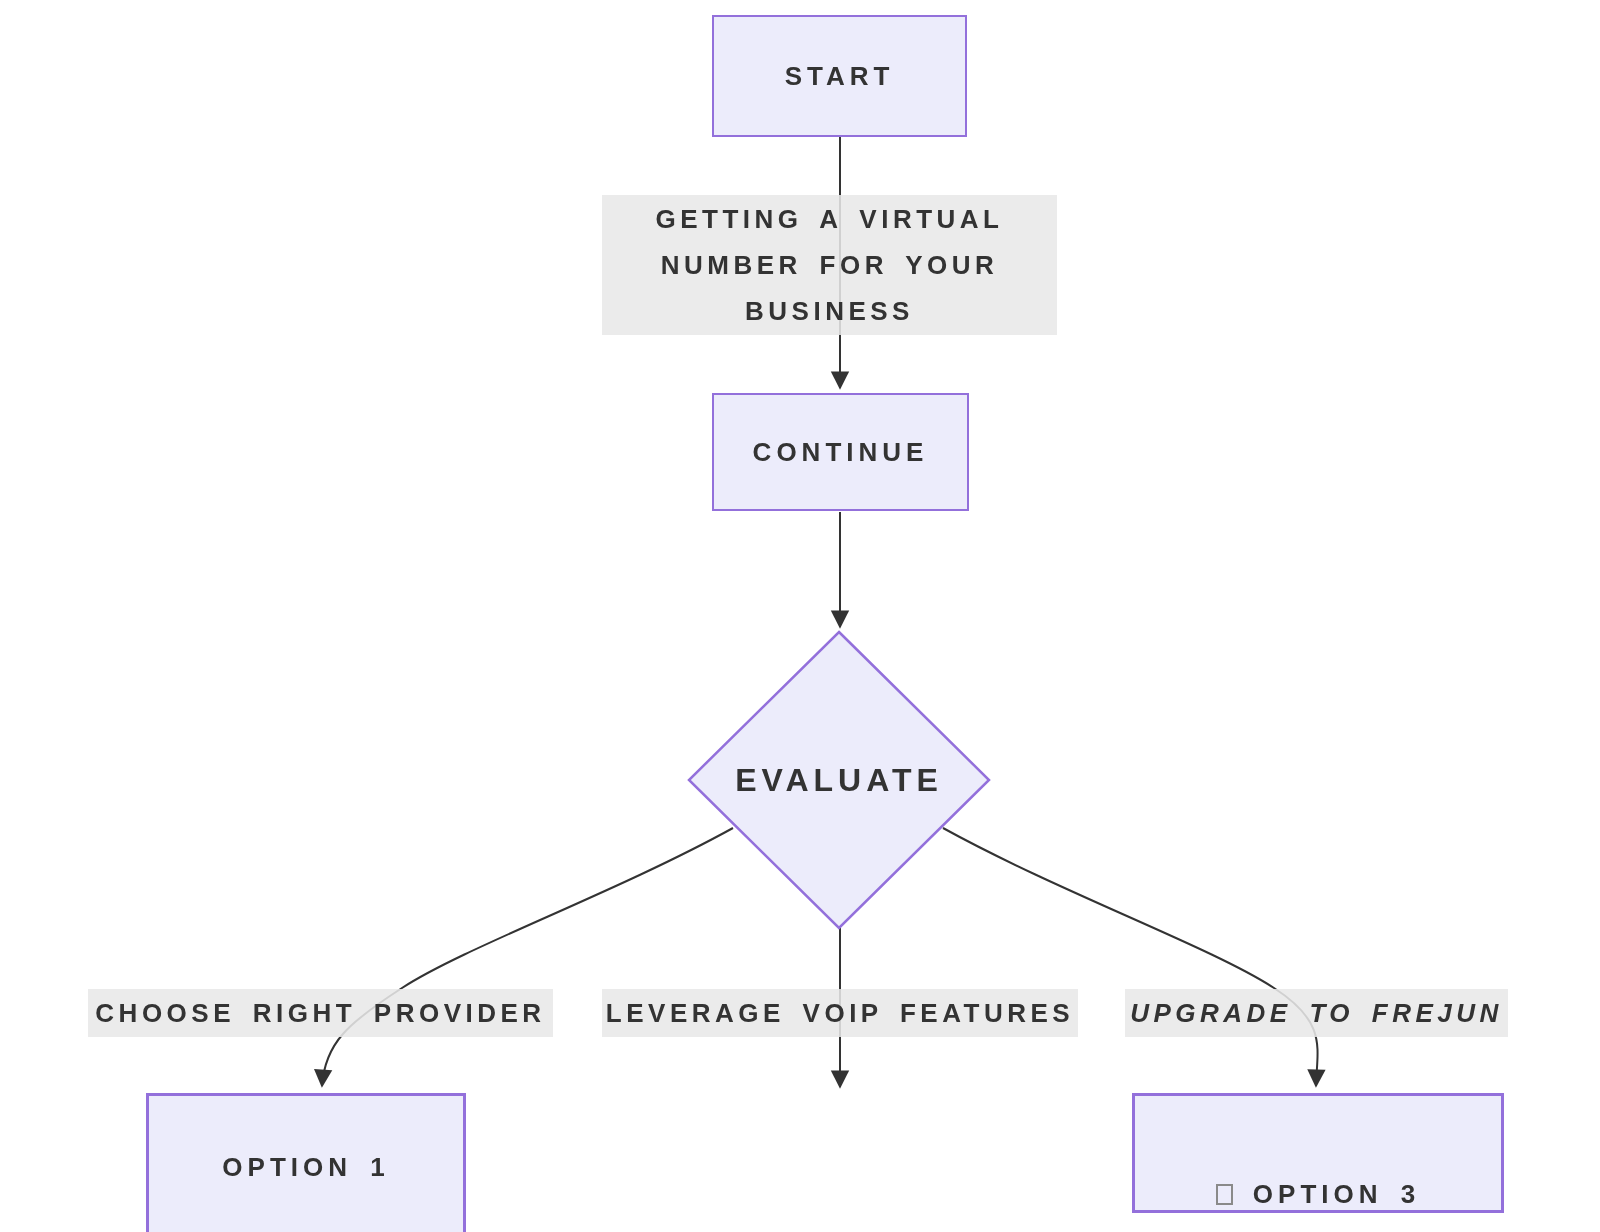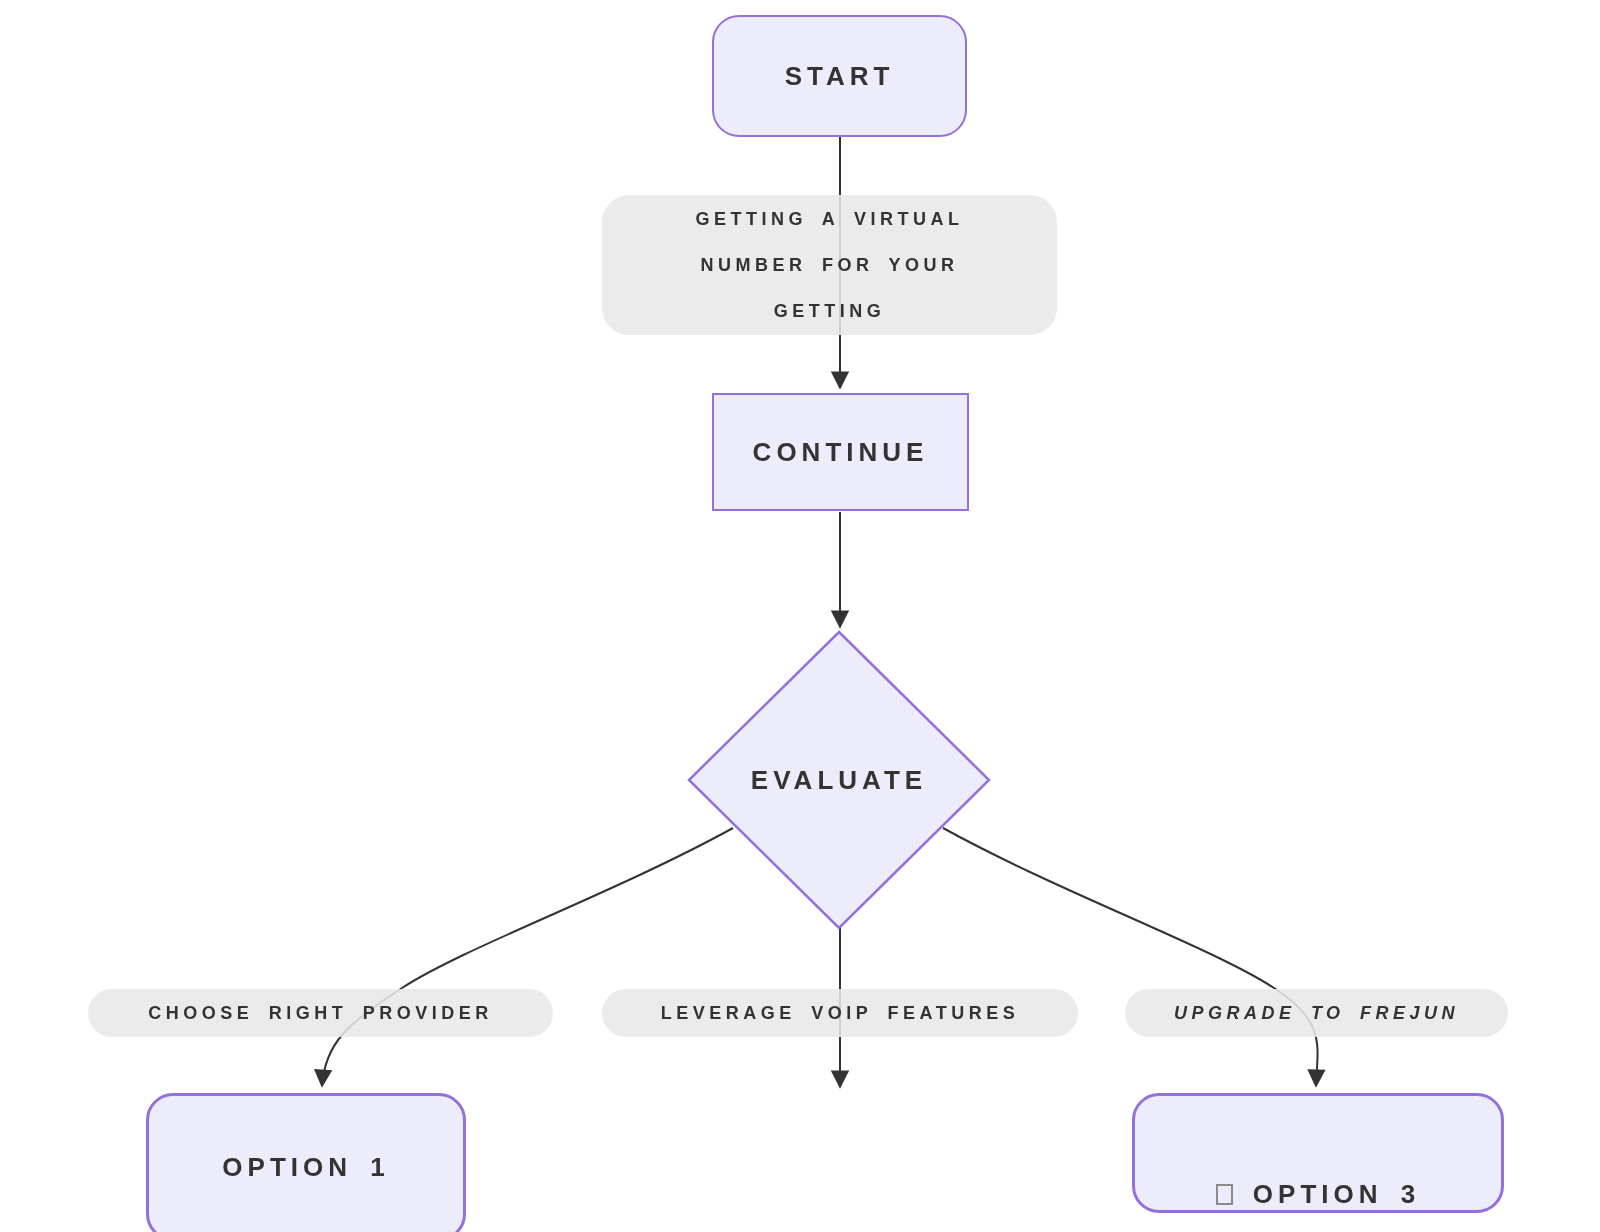--- a/index.html
+++ b/index.html
@@ -29,21 +29,21 @@
     stroke: var(--edge-color);
     stroke-width: 2px;
   }
   svg.edge-layer .arrowhead-shape { fill: var(--edge-color); }
   svg.edge-layer polygon.diamond {
     fill: var(--node-fill);
     stroke: var(--node-border);
     stroke-width: 2.5px;
   }
 
-  .node, .edge-label, .diamond-label { position: absolute; z-index: 2; border-radius: 27px; }
+  .node, .edge-label, .diamond-label { position: absolute; z-index: 2; }
 
   .node {
     background: var(--node-fill);
     border: 2.5px solid var(--node-border);
     display: flex; align-items: center; justify-content: center;
     color: var(--text-color);
     font-size: 26px; font-weight: bold;
     letter-spacing: 5px; word-spacing: 6px;
     text-align: center;
   }
@@ -53,28 +53,28 @@
   .node-start    { left: 712px; top: 15px;   width: 255px; height: 122px; }
   .node-continue { left: 712px; top: 393px;  width: 257px; height: 118px; }
   .node-option1  { left: 146px; top: 1093px; width: 320px; height: 148px; }
   .node-option2  { left: 680px; top: 1093px; width: 320px; height: 120px; }
   .node-option3  { left: 1132px; top: 1093px; width: 372px; height: 120px; align-items: flex-end; }
 
   .diamond-label {
     left: 714px; top: 754px; width: 250px; height: 52px;
     display: flex; align-items: center; justify-content: center;
     color: var(--text-color);
-    font-size: 26px; font-weight: bold;
+    font-size: 32px; font-weight: bold;
     letter-spacing: 5px;
   }
 
   .edge-label {
     background: var(--label-bg);
     color: var(--text-color);
-    font-size: 18px; font-weight: bold;
+    font-size: 26px; font-weight: bold;
     letter-spacing: 4.5px; word-spacing: 6px;
     display: flex; flex-direction: column;
     align-items: center; justify-content: center;
     text-align: center;
   }
   @supports (background: color-mix(in srgb, red 50%, transparent)) {
     .edge-label { background: color-mix(in srgb, var(--label-bg) 87%, transparent); }
   }
   .edge-label-main { left: 602px; top: 195px; width: 455px; height: 140px; line-height: 46px; }
   .edge-label-opt1 { left: 88px;   top: 989px; width: 465px; height: 48px; }
@@ -111,21 +111,21 @@
     <polygon class="diamond" points="839,632 989,780 839,928 689,780"></polygon>
   </svg>
 
   <div class="node node-start">
     <span>START</span>
   </div>
 
   <div class="edge-label edge-label-main">
     <div>GETTING A VIRTUAL</div>
     <div>NUMBER FOR YOUR</div>
-    <div>GETTING</div>
+    <div>BUSINESS</div>
   </div>
 
   <div class="node rounded node-continue">
     <span>CONTINUE</span>
   </div>
 
   <div class="diamond-label">
     <span>EVALUATE</span>
   </div>
 

